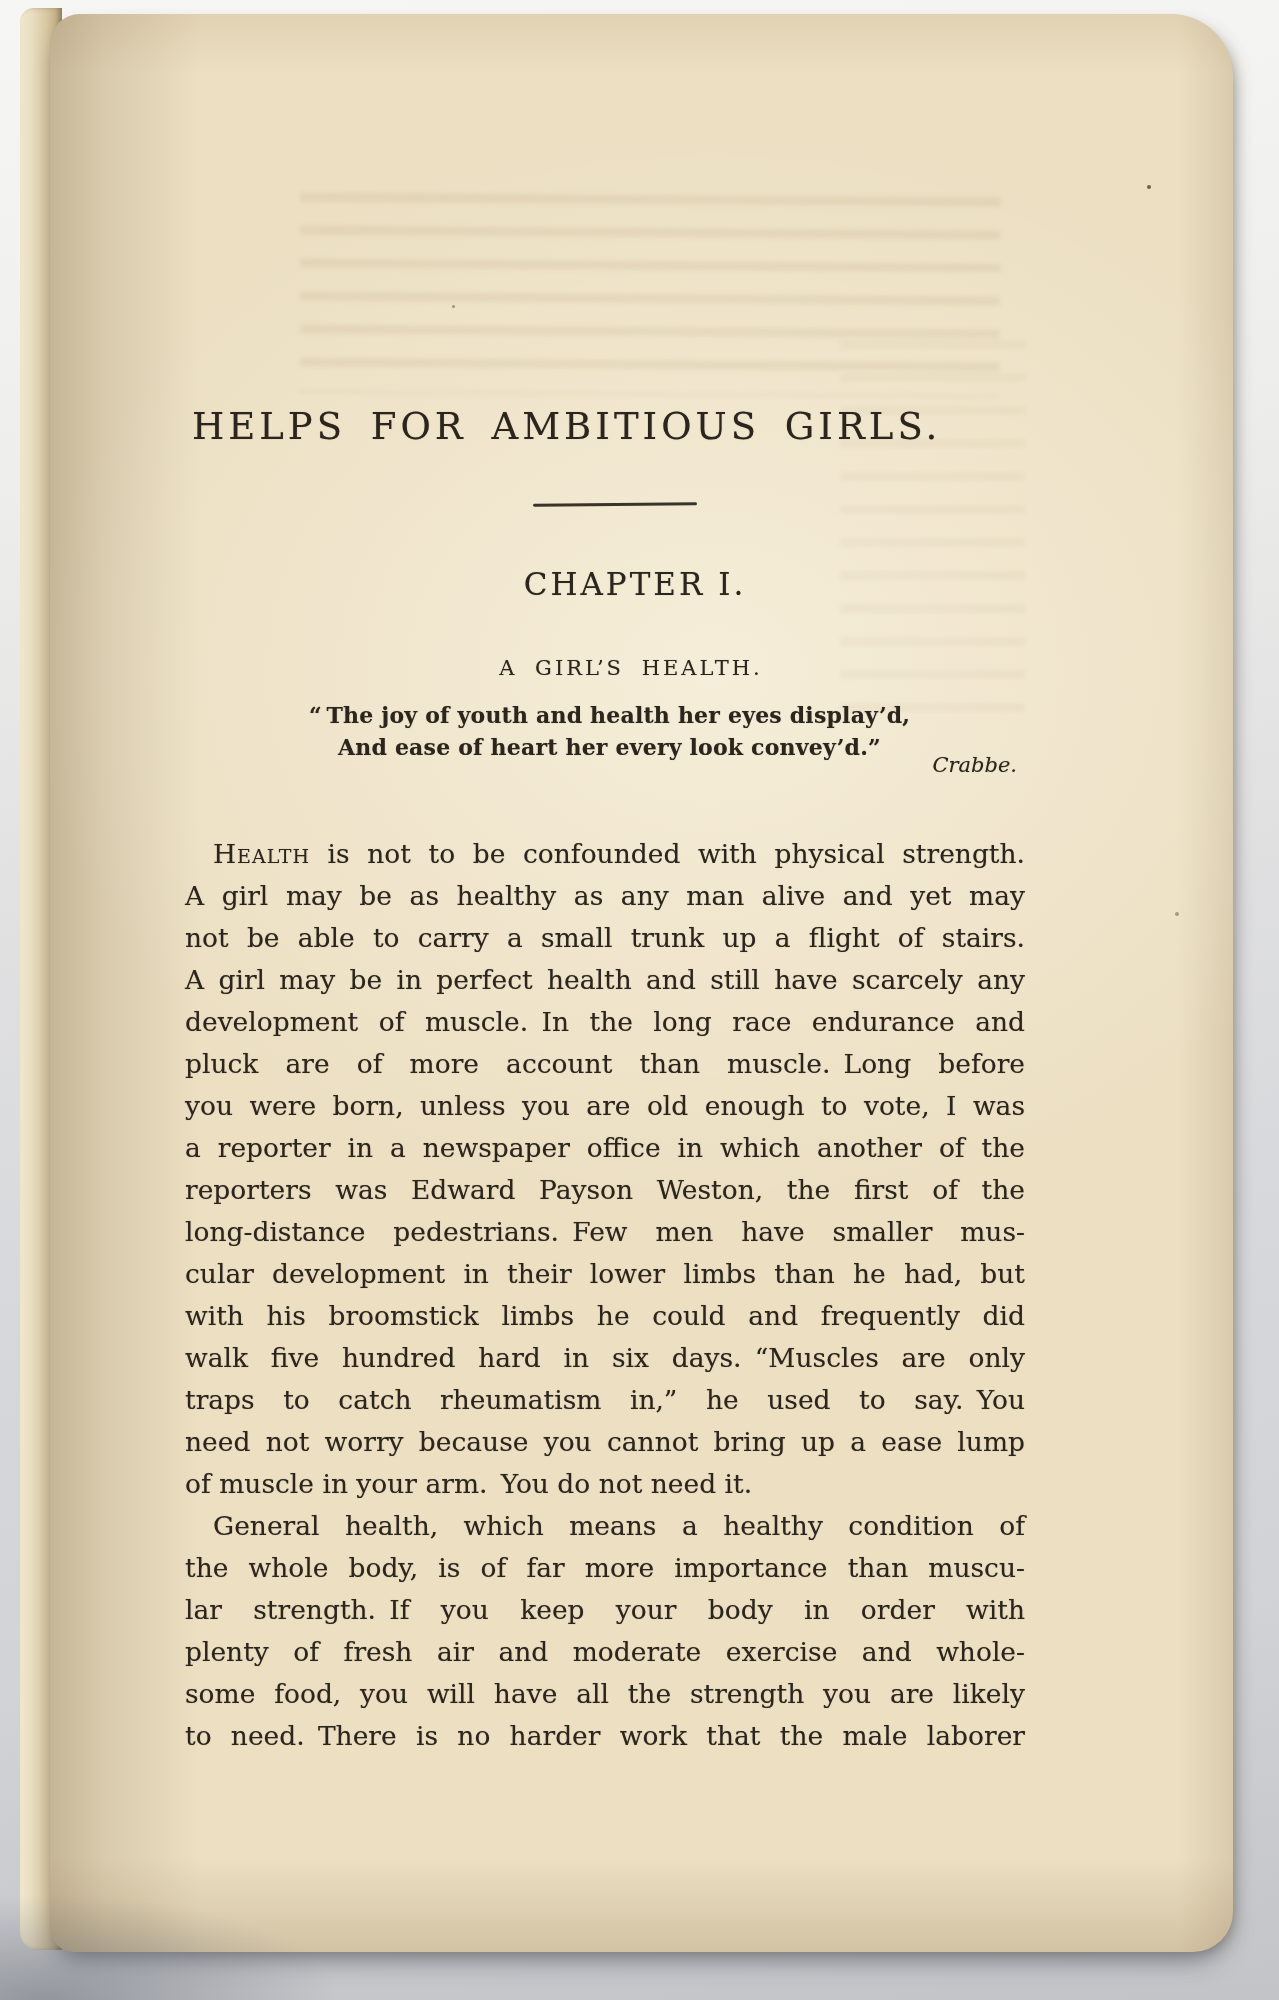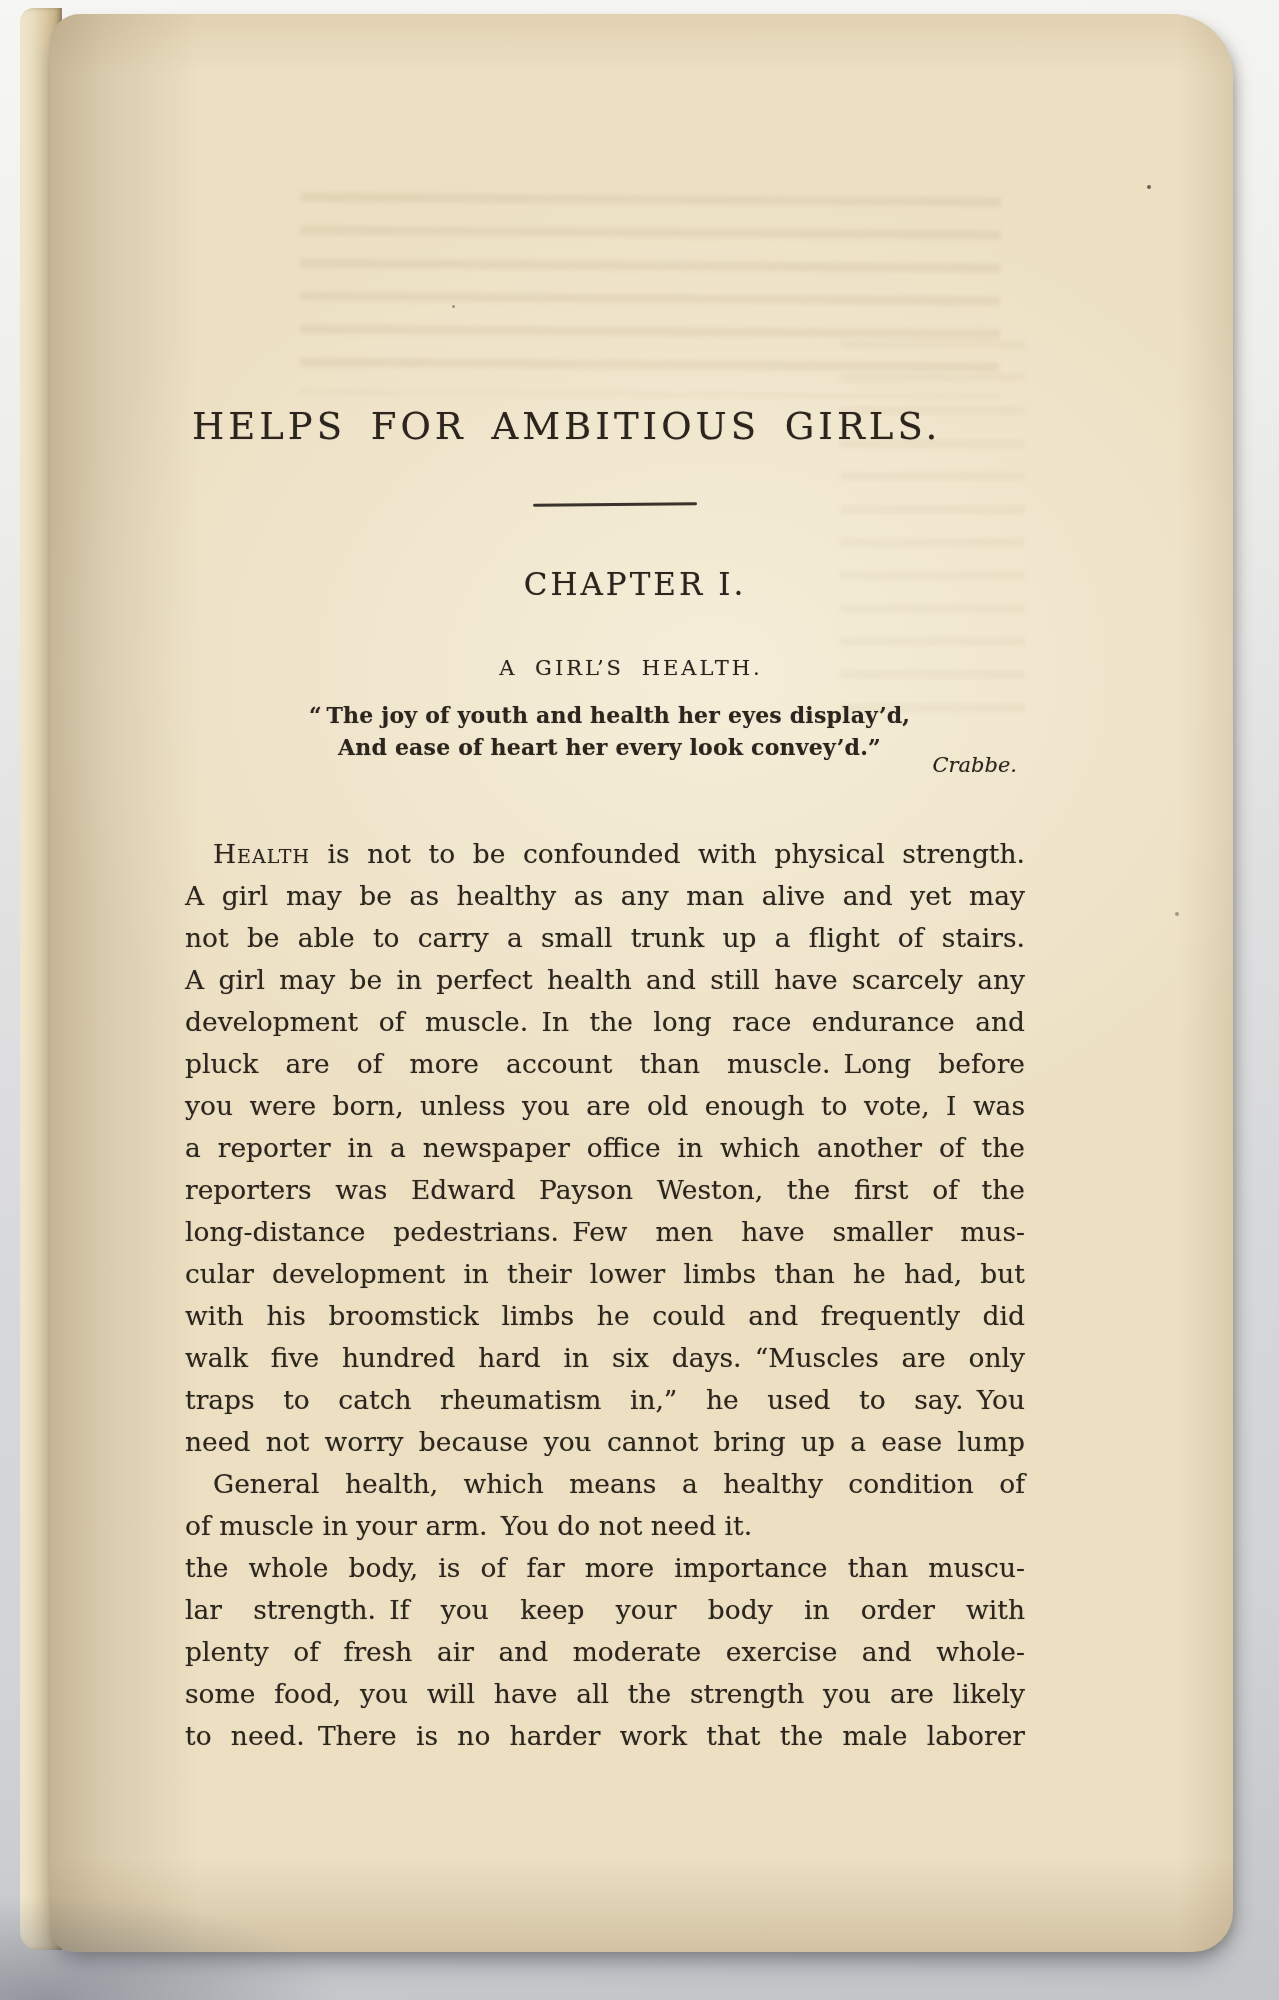--- a/index.html
+++ b/index.html
@@ -97,22 +97,22 @@
           <div class="body-line">pluck are of more account than muscle. Long before</div>
           <div class="body-line">you were born, unless you are old enough to vote, I was</div>
           <div class="body-line">a reporter in a newspaper office in which another of the</div>
           <div class="body-line">reporters was Edward Payson Weston, the first of the</div>
           <div class="body-line">long-distance pedestrians. Few men have smaller mus-</div>
           <div class="body-line">cular development in their lower limbs than he had, but</div>
           <div class="body-line">with his broomstick limbs he could and frequently did</div>
           <div class="body-line">walk five hundred hard in six days. “Muscles are only</div>
           <div class="body-line">traps to catch rheumatism in,” he used to say. You</div>
           <div class="body-line">need not worry because you cannot bring up a ease lump</div>
+          <div class="body-line end">of muscle in your arm. You do not need it.</div>
           <div class="body-line indent">General health, which means a healthy condition of</div>
-          <div class="body-line end">of muscle in your arm. You do not need it.</div>
           <div class="body-line">the whole body, is of far more importance than muscu-</div>
           <div class="body-line">lar strength. If you keep your body in order with</div>
           <div class="body-line">plenty of fresh air and moderate exercise and whole-</div>
           <div class="body-line">some food, you will have all the strength you are likely</div>
           <div class="body-line">to need. There is no harder work that the male laborer</div>
         </div>
     </div>
   </div>
 </div>
 

